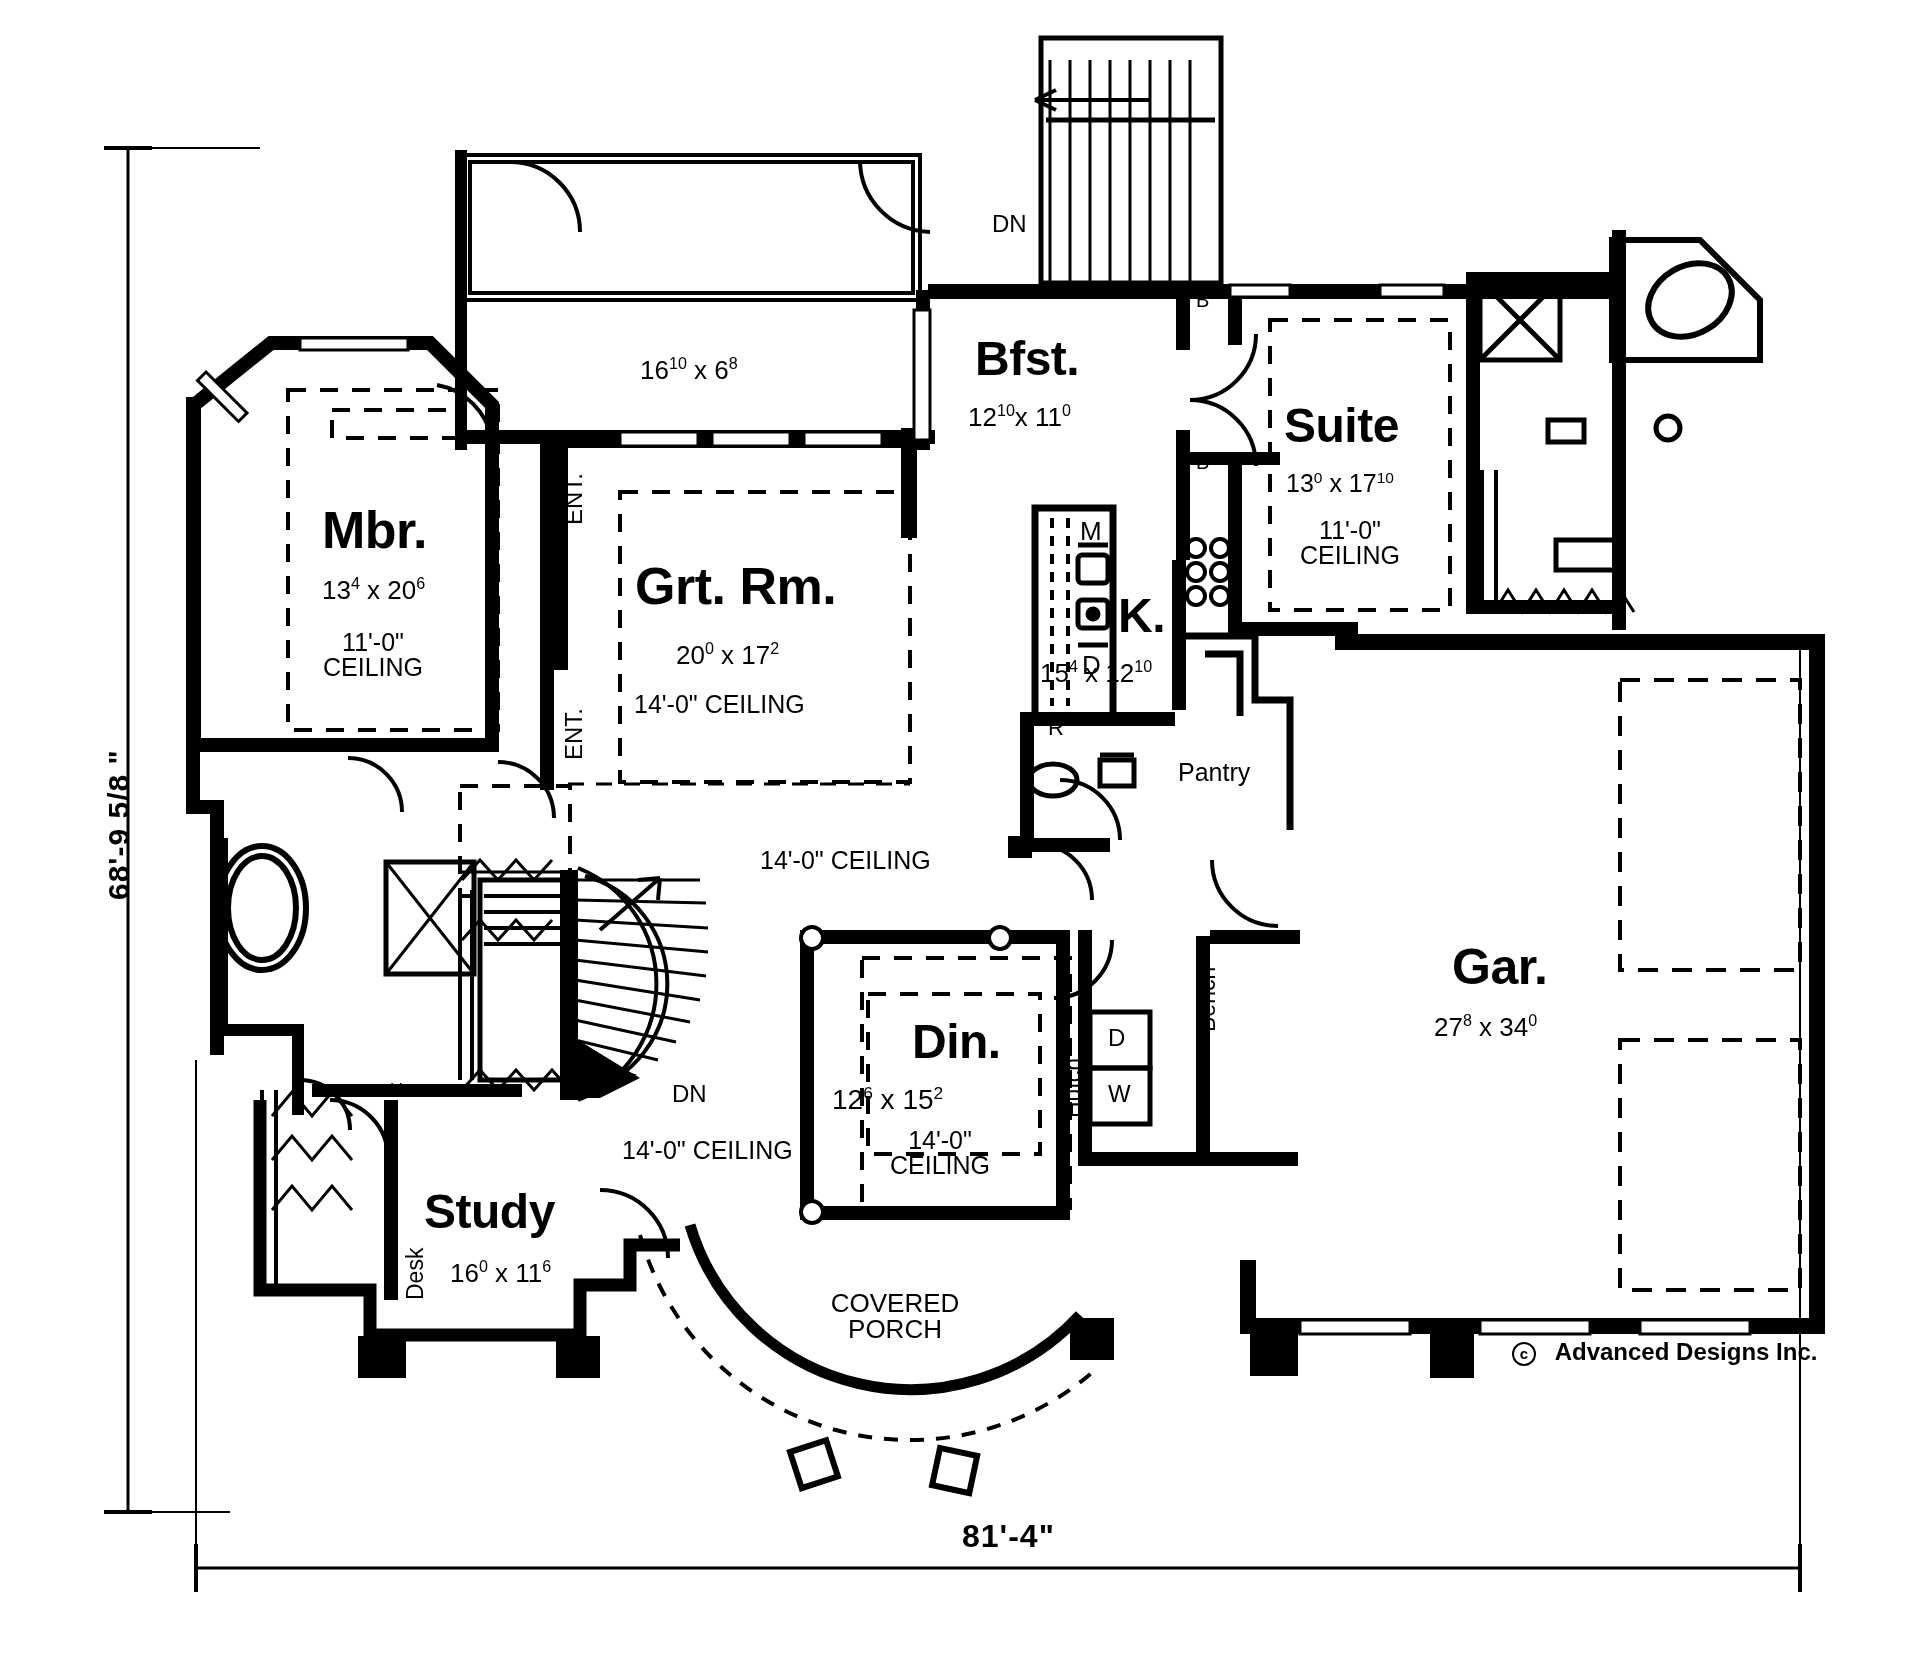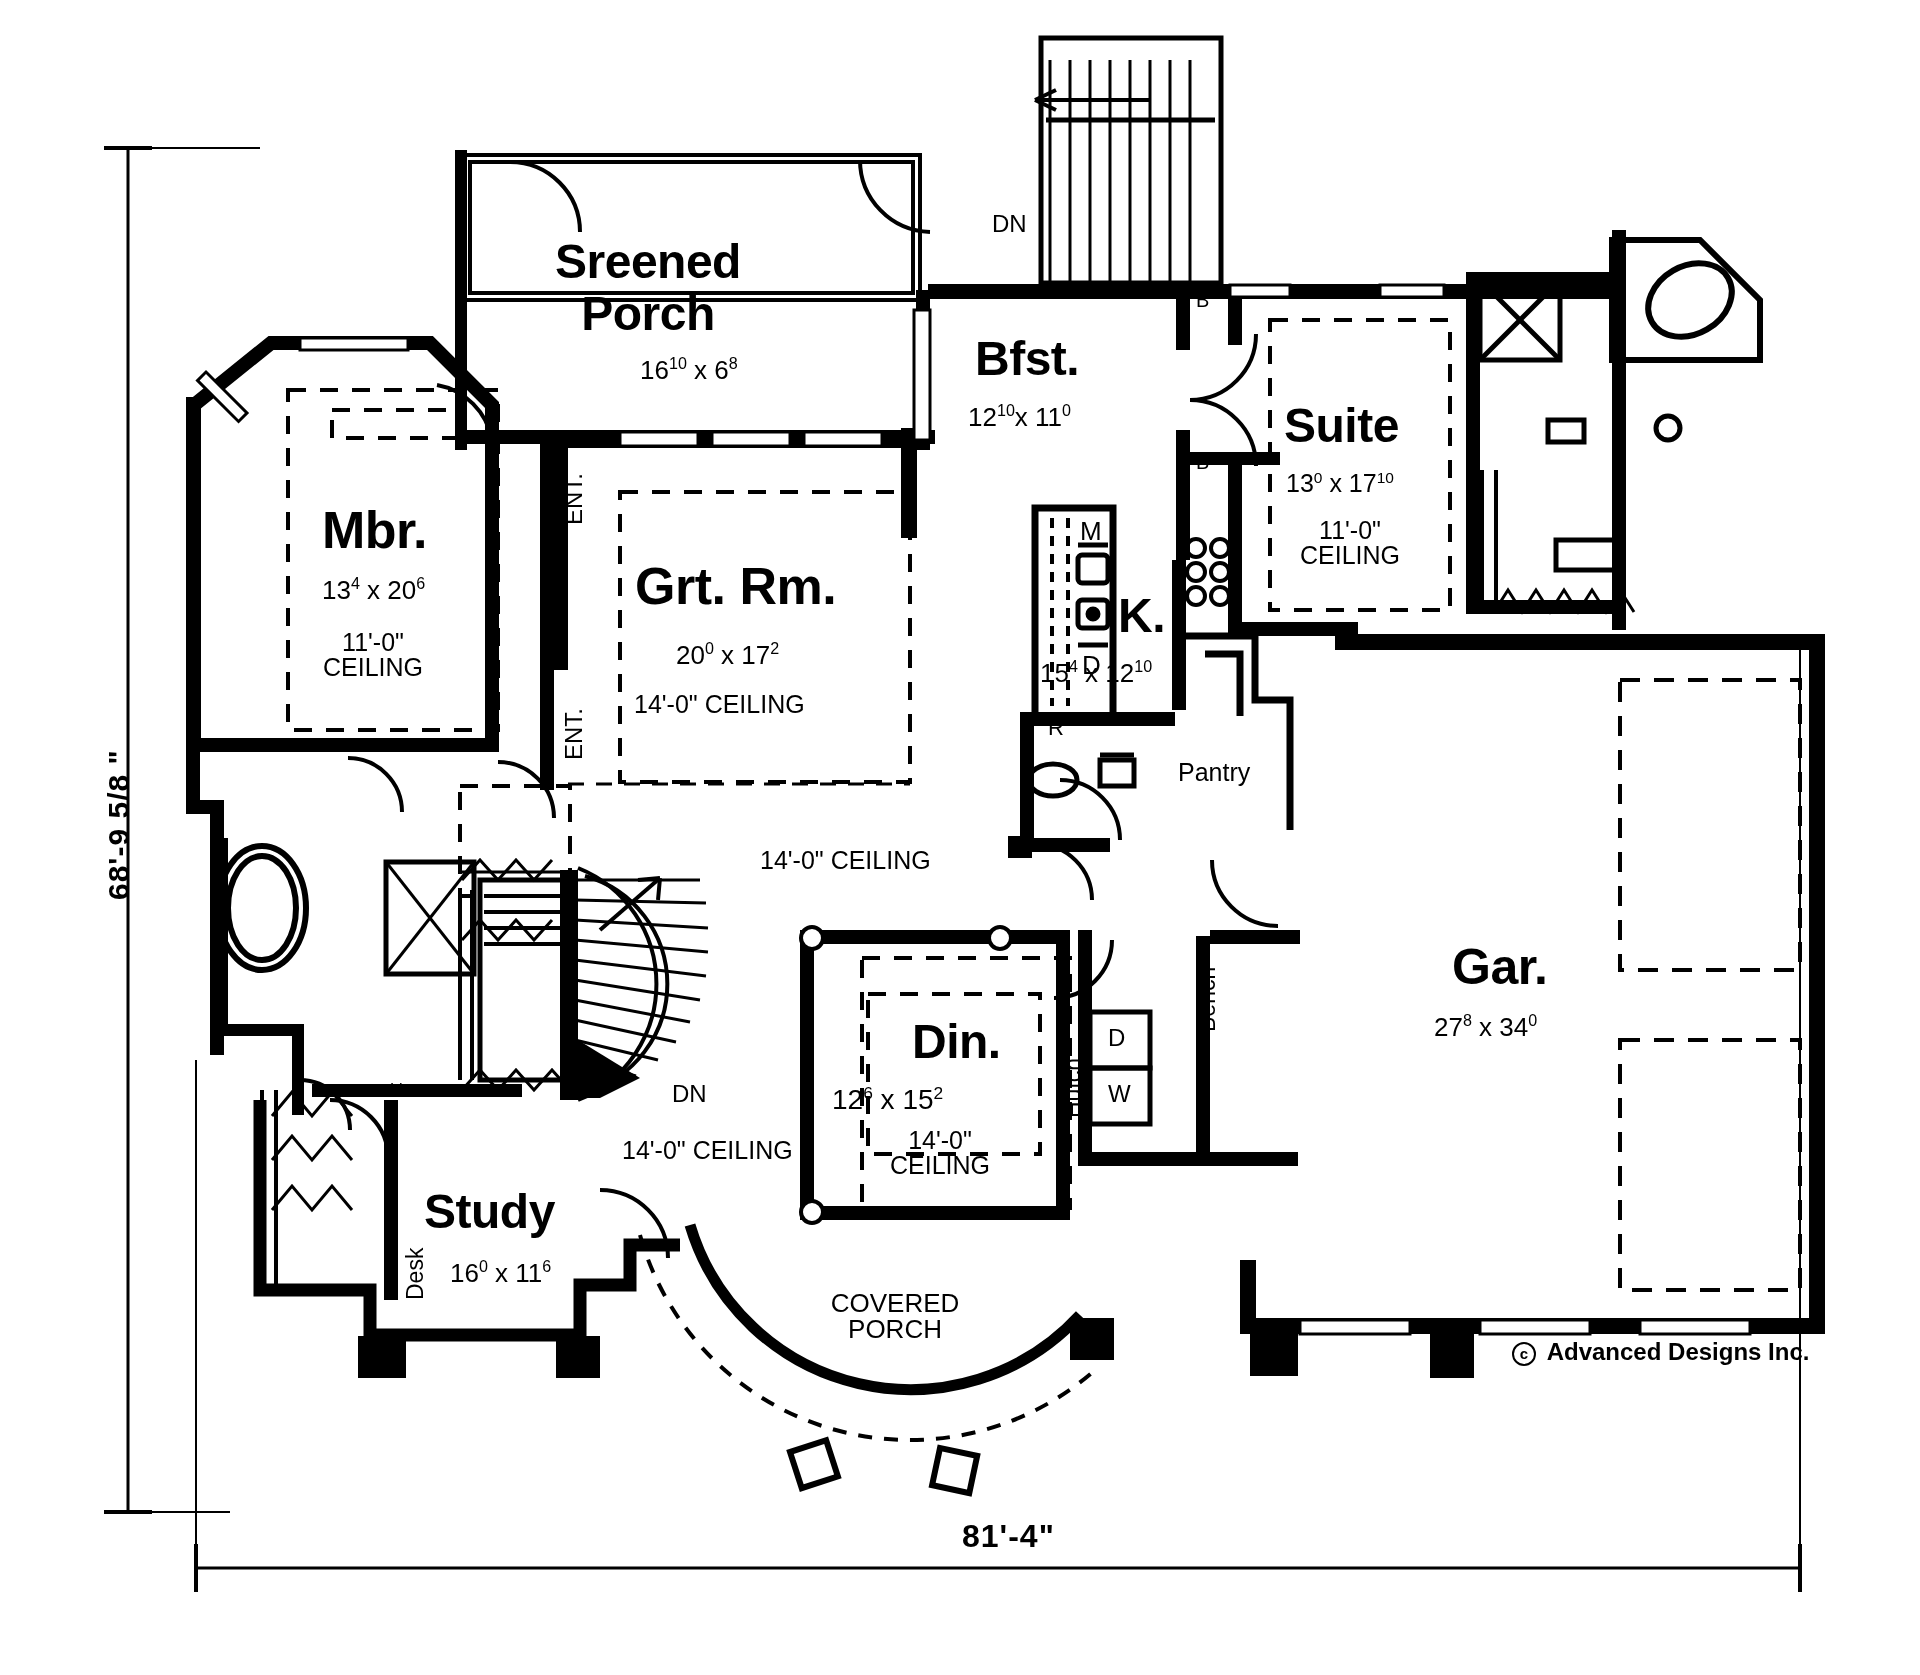--- a/index.html
+++ b/index.html
@@ -368,24 +368,20 @@
     <rect x="1300" y="1320" width="110" height="14"></rect>
     <rect x="1480" y="1320" width="110" height="14"></rect>
     <rect x="1640" y="1320" width="110" height="14"></rect>
     <rect x="1230" y="285" width="60" height="12"></rect>
     <rect x="1380" y="285" width="64" height="12"></rect>
   </g>
 
   </g>
 </svg>
 
-<div class="lbl rm-name ctr" style="left:555px;top:238px;font-size:48px;">
-  <div>Sreened</div>
-  <div style="margin-top:4px">Porch</div>
-</div>
 <div class="lbl dim" style="left:640px;top:355px;font-size:26px;">
   <span>16</span><span class="sup">10</span><span> x </span><span>6</span><span class="sup">8</span>
 </div>
 
 <div class="lbl rm-name" style="left:322px;top:504px;font-size:52px;">Mbr.</div>
 <div class="lbl dim" style="left:322px;top:575px;font-size:26px;">
   <span>13</span><span class="sup">4</span><span> x </span><span>20</span><span class="sup">6</span>
 </div>
 <div class="lbl dim ctr" style="left:318px;top:630px;font-size:25px;width:110px">
   <div>11'-0"</div>
@@ -460,16 +456,16 @@
 <div class="lbl tiny" style="left:1196px;top:452px;font-size:20px;">B</div>
 
 <div class="lbl" style="left:1080px;top:518px;font-size:26px;">M</div>
 <div class="lbl" style="left:1082px;top:652px;font-size:26px;">D</div>
 
 <div class="lbl vert" style="left:104px;top:900px;font-size:30px;font-weight:bold;letter-spacing:1px;">68'-9 5/8 "</div>
 <div class="lbl" style="left:962px;top:1520px;font-size:32px;font-weight:bold;letter-spacing:1px;">81'-4"</div>
 
 <div class="lbl" style="left:1512px;top:1340px;font-size:24px;font-weight:bold;">
   <span style="display:inline-block;border:2px solid #000;border-radius:50%;width:20px;height:20px;line-height:20px;text-align:center;font-size:15px;vertical-align:1px;">c</span>
-  <span style="margin-left:4px;">Advanced Designs Inc.</span>
+  <span style="margin-left:12px;">Advanced Designs Inc.</span>
 </div>
 
 </div>
 
 </body></html>

